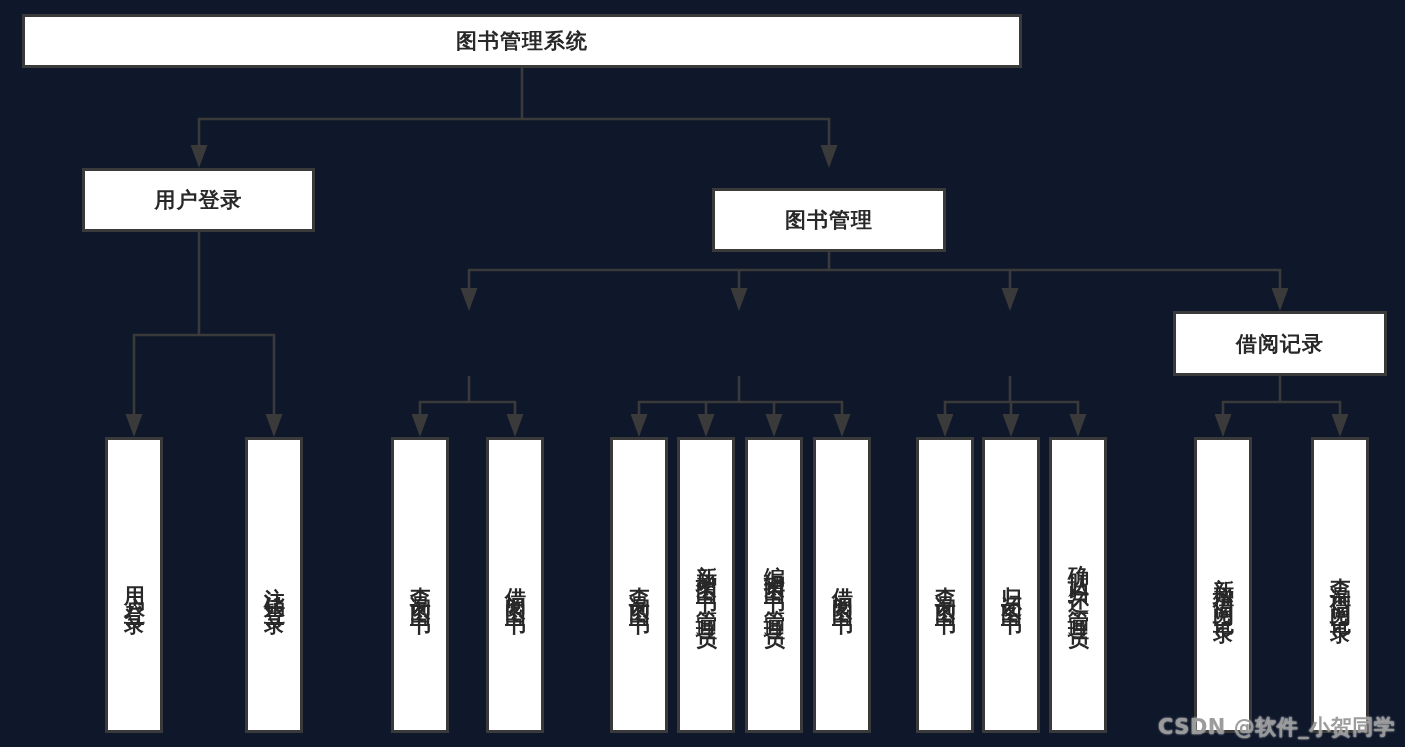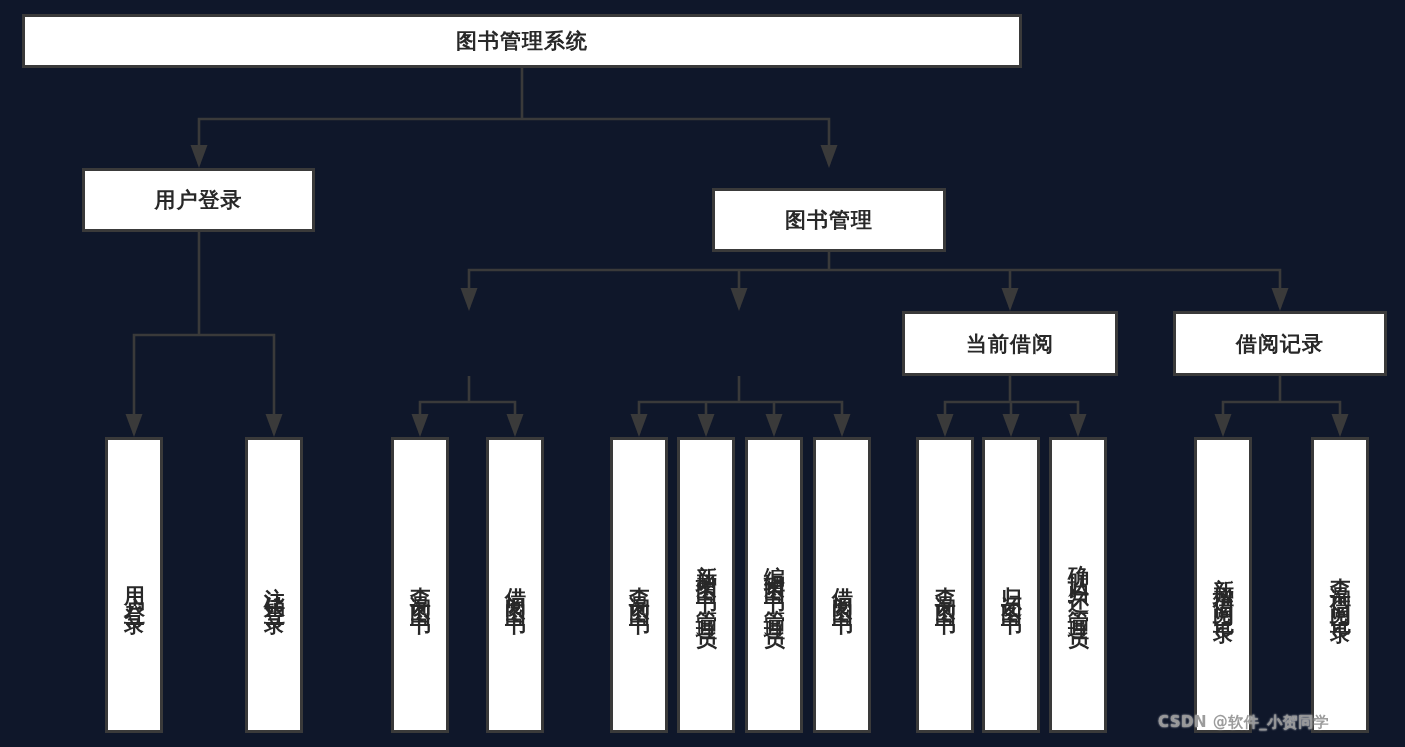--- a/index.html
+++ b/index.html
@@ -42,21 +42,21 @@
     writing-mode: vertical-rl;
     text-orientation: mixed;
     letter-spacing: 9px;
     line-height: 1;
     padding-top: 6px;
   }
   .watermark {
     position: absolute;
     left: 1158px;
     top: 713px;
-    font-size: 15px;
+    font-size: 21px;
     color: rgba(148, 148, 148, 0.92);
     letter-spacing: 0.5px;
     white-space: nowrap;
     z-index: 3;
     text-shadow: 0 0 2px #ffffff;
   }
 </style>
 </head>
 <body>
 
@@ -115,21 +115,20 @@
       <polygon points="1214.5,414 1231.5,414 1223,437"></polygon>
       <polygon points="1331.5,414 1348.5,414 1340,437"></polygon>
     </g>
   </svg>
 
   <div class="node" style="left:22px; top:14px; width:1000px; height:54px;">图书管理系统</div>
 
   <div class="node" style="left:82px; top:168px; width:233px; height:64px;">用户登录</div>
   <div class="node" style="left:712px; top:168px; width:234px; height:64px;margin-top:20px;">图书管理</div>
 
-  <div class="node" style="left:902px; top:311px; width:216px; height:65px;">当前借阅</div>
   <div class="node" style="left:1173px; top:311px; width:214px; height:65px;">借阅记录</div>
 
   <div class="node leaf" style="left:105px; top:437px; width:58px; height:296px;">用户登录</div>
   <div class="node leaf" style="left:245px; top:437px; width:58px; height:296px;">注销登录</div>
 
   <div class="node leaf" style="left:391px; top:437px; width:58px; height:296px;">查询图书</div>
   <div class="node leaf" style="left:486px; top:437px; width:58px; height:296px;">借阅图书</div>
 
   <div class="node leaf" style="left:610px; top:437px; width:58px; height:296px;">查询图书</div>
   <div class="node leaf" style="left:677px; top:437px; width:58px; height:296px;">新增图书（管理员）</div>

